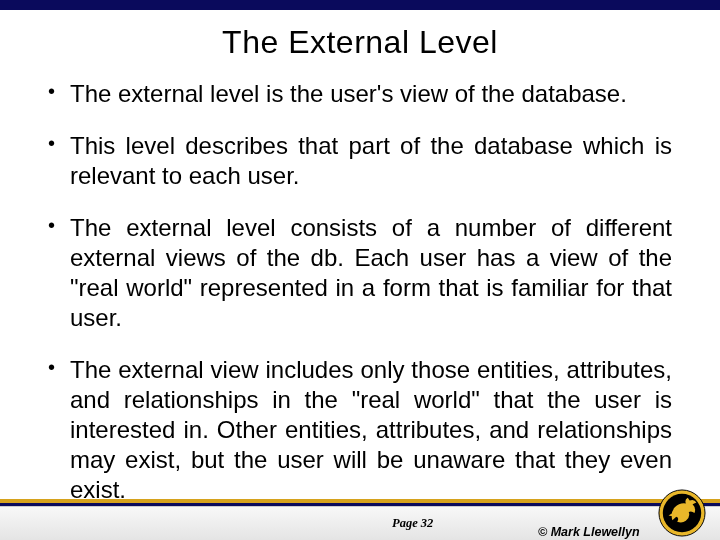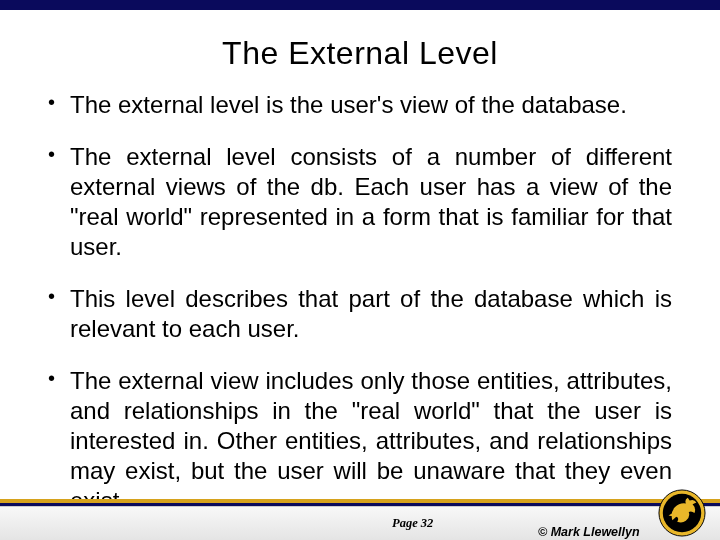--- a/index.html
+++ b/index.html
@@ -9,21 +9,21 @@
     background: #ffffff;
     position: relative;
   }
   .top-bar {
     width: 100%;
     height: 10px;
     background: #0a0a5c;
   }
   .title-area {
     text-align: center;
-    padding: 25px 0 10px 0;
+    padding: 14px 0 10px 0;
   }
   .title-area h1 {
     font-size: 32px;
     font-weight: normal;
     color: #000;
     letter-spacing: 0.5px;
   }
   .content {
     padding: 8px 48px 0 48px;
   }
@@ -89,22 +89,22 @@
 
 <div class="top-bar"></div>
 
 <div class="title-area">
   <h1>The External Level</h1>
 </div>
 
 <div class="content">
   <ul>
     <li>The external level is the user's view of the database.</li>
+    <li>This level describes that part of the database which is relevant to each user.</li>
     <li>The external level consists of a number of different external views of the db.  Each user has a view of the "real world" represented in a form that is familiar for that user.</li>
-    <li>This level describes that part of the database which is relevant to each user.</li>
     <li>The external view includes only those entities, attributes, and relationships in the "real world" that the user is interested in.  Other entities, attributes, and relationships may exist, but the user will be unaware that they even exist.</li>
   </ul>
 </div>
 
 <div class="footer">
   <div class="footer-line-gold"></div>
   <div class="footer-line-navy"></div>
   <div class="footer-strip">
     <span class="footer-text page">Page 32</span>
     <span class="footer-text copy">© Mark Llewellyn</span>

